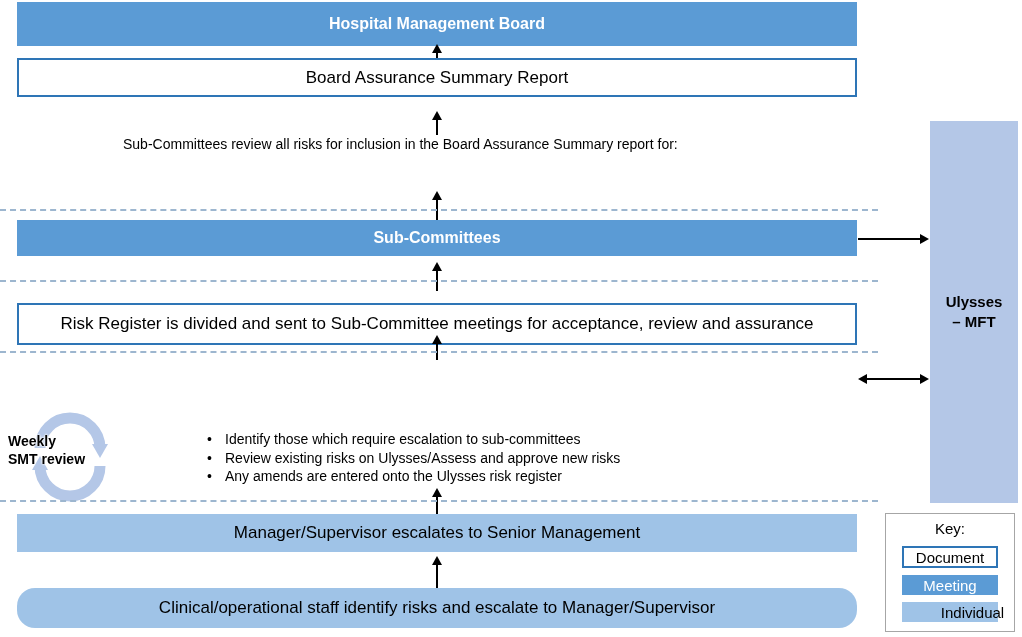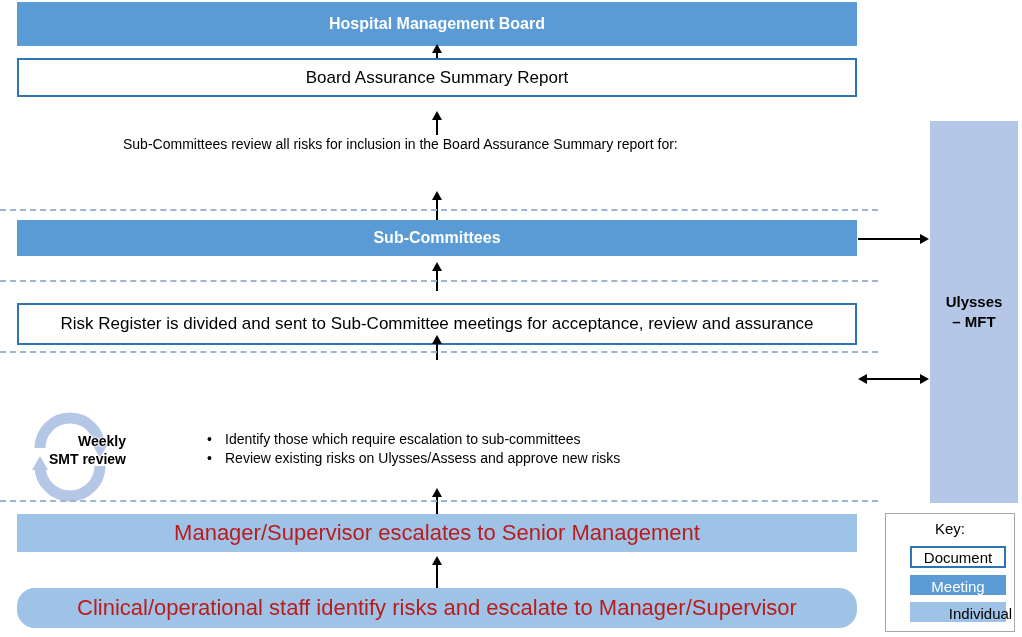--- a/index.html
+++ b/index.html
@@ -10,21 +10,21 @@
     --dashed-line:#9db6cf;
     --key-border:#a6a6a6;
     --arrow:#000000;
   }
   *{margin:0;padding:0;box-sizing:border-box;}
   body{background:#ffffff;font-family:"Liberation Sans","DejaVu Sans",sans-serif;}
   .canvas{position:relative;width:1022px;height:637px;background:#ffffff;overflow:hidden;}
 
   .bar{position:absolute;left:17px;width:840px;display:flex;align-items:center;justify-content:center;text-align:center;}
   .meeting{background:var(--meeting-blue);color:#ffffff;font-weight:bold;font-size:16px;}
-  .individual{background:var(--individual-blue);color:#b91c1c;font-size:22px;}
+  .individual{background:var(--individual-blue);color:#000000;font-size:17px;}
   .document{background:#ffffff;border:2px solid var(--document-border-blue);color:#000000;font-size:17px;}
 
   .dashed{position:absolute;left:0;width:878px;height:0;border-top:2px dashed var(--dashed-line);}
 
   .arrow-up{position:absolute;width:2px;background:var(--arrow);}
   .arrow-up::before{content:"";position:absolute;top:-9px;left:-4px;width:0;height:0;
     border-left:5px solid transparent;border-right:5px solid transparent;border-bottom:9px solid var(--arrow);}
   .arrow-h{position:absolute;height:2px;background:var(--arrow);}
   .arrow-h.head-right::after{content:"";position:absolute;right:-9px;top:-4px;width:0;height:0;
     border-top:5px solid transparent;border-bottom:5px solid transparent;border-left:9px solid var(--arrow);}
@@ -34,28 +34,28 @@
   .note-intro{position:absolute;left:123px;top:136px;font-size:14px;color:#000;white-space:nowrap;}
   .note-list{position:absolute;list-style:none;}
   .note-list li{position:relative;font-size:14px;color:#000;line-height:18.5px;padding-left:20px;white-space:nowrap;}
   .note-list li::before{content:"\2022";position:absolute;left:2px;top:0;font-size:14px;color:#000;}
 
   .ulysses{position:absolute;left:930px;top:121px;width:88px;height:382px;background:var(--ulysses-blue);
     display:flex;flex-direction:column;align-items:center;justify-content:center;
     font-weight:bold;font-size:15px;color:#000;line-height:20px;text-align:center;}
 
   .cycle-svg{position:absolute;left:26px;top:410px;}
-  .cycle-label{position:absolute;left:8px;top:432px;width:118px;text-align:right;
+  .cycle-label{position:absolute;left:8px;top:432px;width:118px;text-align:left;
     font-weight:bold;font-size:14px;line-height:18px;color:#000;
     text-shadow:0 0 2px #fff,0 0 2px #fff,0 0 3px #fff;}
 
   .keybox{position:absolute;left:885px;top:513px;width:130px;height:119px;background:#fff;
     border:1.5px solid var(--key-border);}
   .key-title{position:absolute;top:6px;left:0;width:100%;text-align:center;font-size:15px;color:#000;}
-  .key-item{position:absolute;left:24px;width:96px;display:flex;align-items:flex-end;justify-content:center;
+  .key-item{position:absolute;left:16px;width:96px;display:flex;align-items:center;justify-content:center;
     font-size:15px;text-align:center;}
   .key-doc{top:32px;height:22px;background:#fff;border:2px solid var(--document-border-blue);color:#000;}
   .key-meet{top:61px;height:20px;background:var(--meeting-blue);color:#fff;}
   .key-ind{top:88px;height:20px;background:var(--individual-blue);color:#000;padding-left:45px;}
 </style>
 </head>
 <body>
 
 <div class="canvas">
 
@@ -104,20 +104,21 @@
     <path d="M 74 56 A 30 30 0 0 1 14 56" fill="none" stroke="#b4c7e7" stroke-width="11" marker-end="url(#cyc-arrow)"></path>
   </svg>
   <div class="cycle-label">
     <div>Weekly</div>
     <div>SMT review</div>
   </div>
 
   <ul class="note-list" style="left:205px;top:430px;">
     <li>Identify those which require escalation to sub-committees</li>
     <li>Review existing risks on Ulysses/Assess and approve new risks</li>
+    <li>Any amends are entered onto the Ulysses risk register</li>
   </ul>
 
   <div class="arrow-up" style="left:436px;top:497px;height:17px;"></div>
 
   <div class="dashed" style="top:500px;"></div>
 
   <div class="bar individual" style="top:514px;height:38px;">
     <span>Manager/Supervisor escalates to Senior Management</span>
   </div>
 

